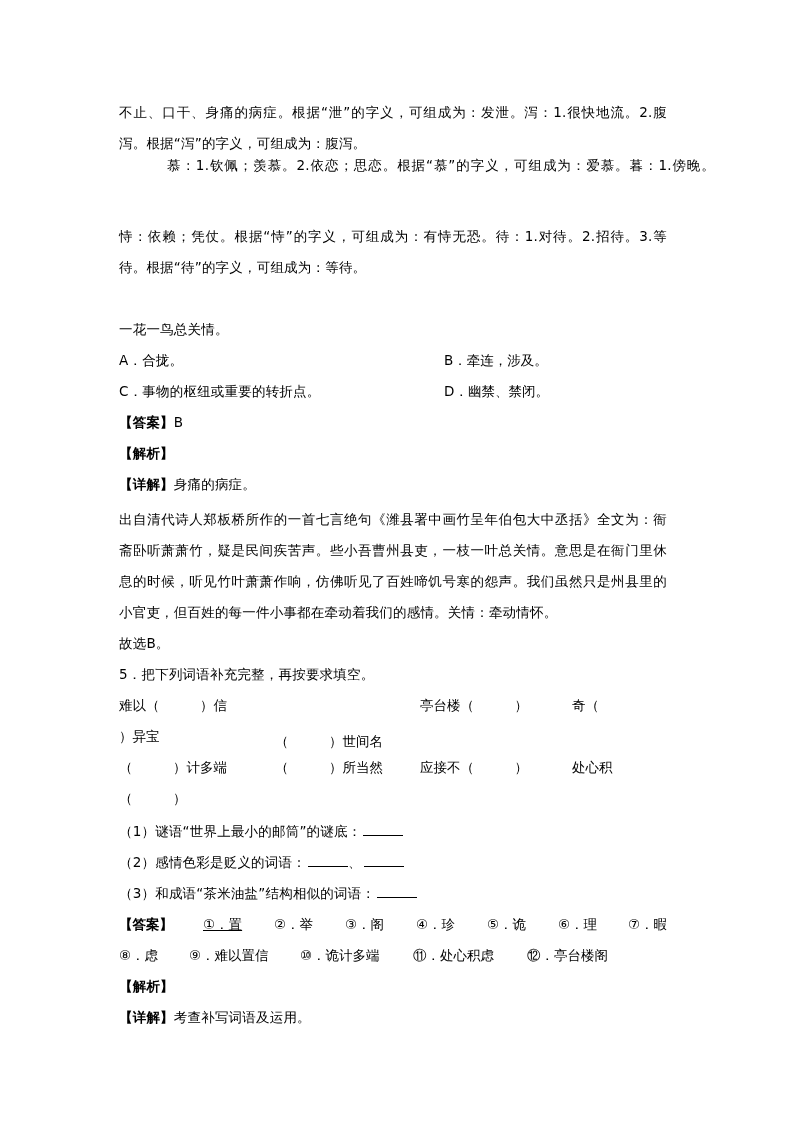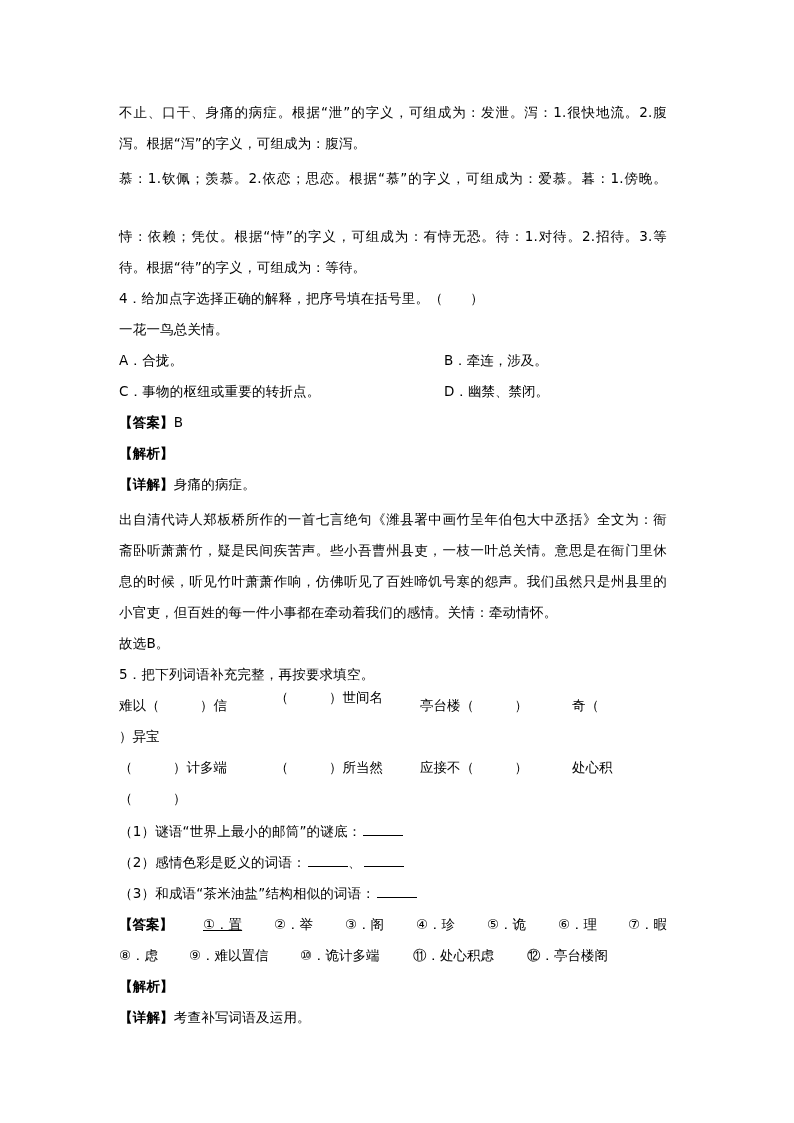--- a/index.html
+++ b/index.html
@@ -67,25 +67,24 @@
       white-space: nowrap;
     }
   </style>
 </head>
 <body>
 
 <div class="page">
 
   <div class="line justify" style="top:103px;">不止、口干、身痛的病症。根据“泄”的字义，可组成为：发泄。泻：1.很快地流。2.腹</div>
   <div class="line" style="top:134px;">泻。根据“泻”的字义，可组成为：腹泻。</div>
-  <div class="line justify" style="top:169px;">慕：1.钦佩；羡慕。2.依恋；思恋。根据“慕”的字义，可组成为：爱慕。暮：1.傍晚。</div>
+  <div class="line justify" style="top:156px;margin-left:48px;">慕：1.钦佩；羡慕。2.依恋；思恋。根据“慕”的字义，可组成为：爱慕。暮：1.傍晚。</div>
   <div class="line justify" style="top:227px;">恃：依赖；凭仗。根据“恃”的字义，可组成为：有恃无恐。待：1.对待。2.招待。3.等</div>
   <div class="line" style="top:258px;">待。根据“待”的字义，可组成为：等待。</div>
 
-  <div class="line" style="top:289px;">4．给加点字选择正确的解释，把序号填在括号里。（　　）</div>
   <div class="line" style="top:320px;">一花一鸟总关情。</div>
 
   <div class="line" style="top:351px; width:auto;">A．合拢。</div>
   <div class="col2" style="top:351px;">B．牵连，涉及。</div>
   <div class="line" style="top:382px; width:auto;">C．事物的枢纽或重要的转折点。</div>
   <div class="col2" style="top:382px;">D．幽禁、禁闭。</div>
 
   <div class="line" style="top:413px;">
     <span class="bold">【答案】</span><span>B</span>
   </div>
@@ -96,21 +95,21 @@
 
   <div class="line justify" style="top:510px;">出自清代诗人郑板桥所作的一首七言绝句《潍县署中画竹呈年伯包大中丞括》全文为：衙</div>
   <div class="line justify" style="top:541px;">斋卧听萧萧竹，疑是民间疾苦声。些小吾曹州县吏，一枝一叶总关情。意思是在衙门里休</div>
   <div class="line" style="top:603px;">小官吏，但百姓的每一件小事都在牵动着我们的感情。关情：牵动情怀。</div>
   <div class="line justify" style="top:572px;">息的时候，听见竹叶萧萧作响，仿佛听见了百姓啼饥号寒的怨声。我们虽然只是州县里的</div>
   <div class="line" style="top:634px;">故选B。</div>
 
   <div class="line" style="top:665px;">5．把下列词语补充完整，再按要求填空。</div>
 
   <div class="cell" style="top:696px; left:119px;">难以（　　　）信</div>
-  <div class="cell" style="top:688px; left:275px;">（　　　）世间名</div>
+  <div class="cell" style="top:732px; left:275px;">（　　　）世间名</div>
   <div class="cell" style="top:696px; left:420px;">亭台楼（　　　）</div>
   <div class="cell" style="top:696px; left:572px;">奇（</div>
   <div class="cell" style="top:727px; left:119px;">）异宝</div>
 
   <div class="cell" style="top:758px; left:119px;">（　　　）计多端</div>
   <div class="cell" style="top:758px; left:275px;">（　　　）所当然</div>
   <div class="cell" style="top:758px; left:420px;">应接不（　　　）</div>
   <div class="cell" style="top:758px; left:572px;">处心积</div>
   <div class="cell" style="top:789px; left:119px;">（　　　）</div>
 

